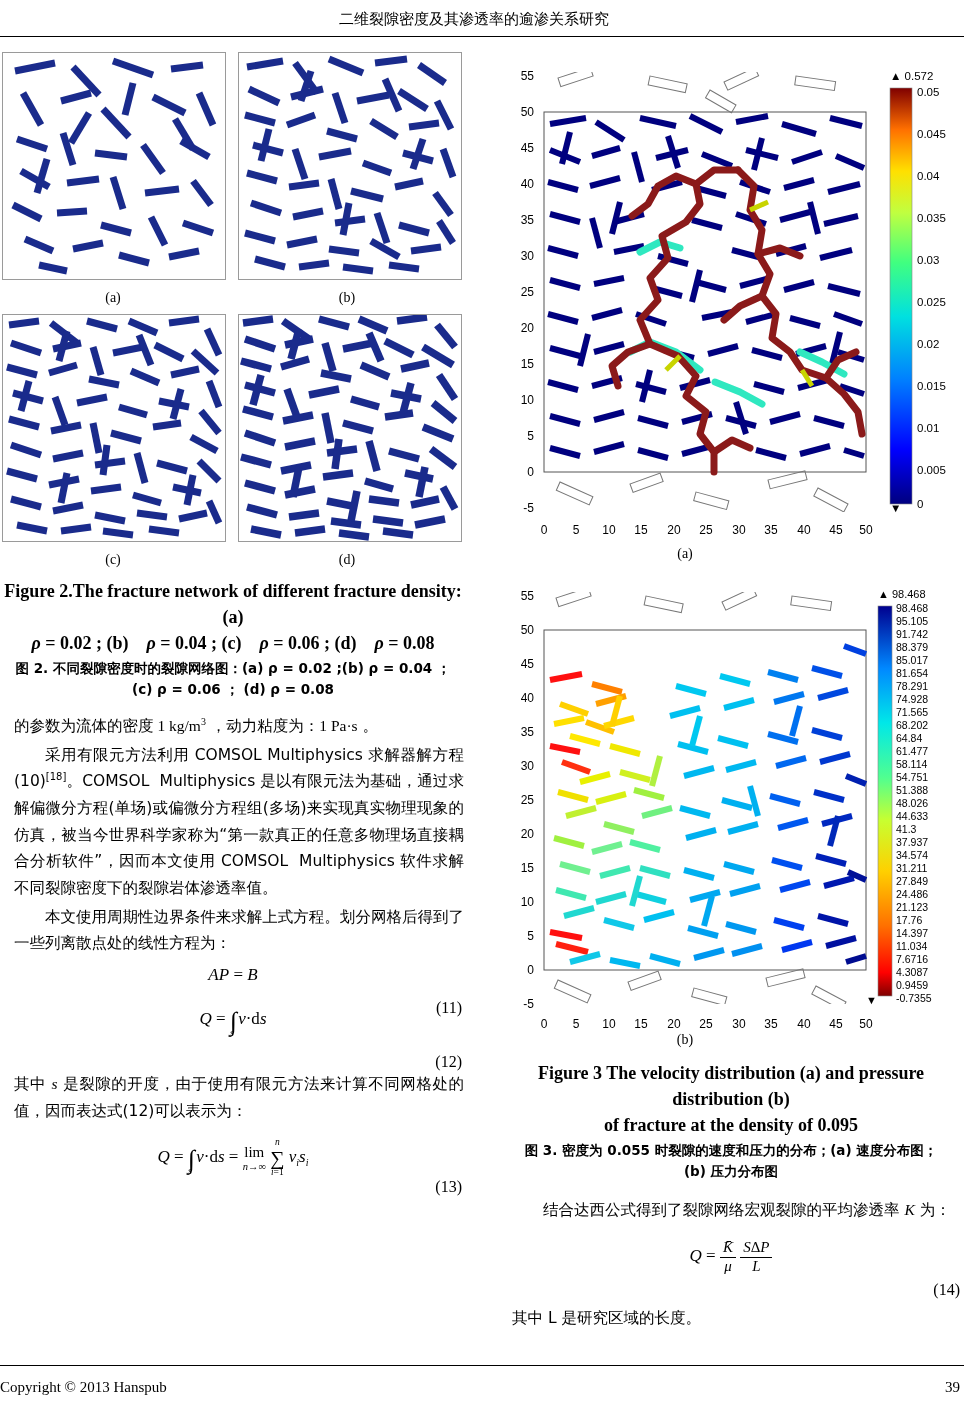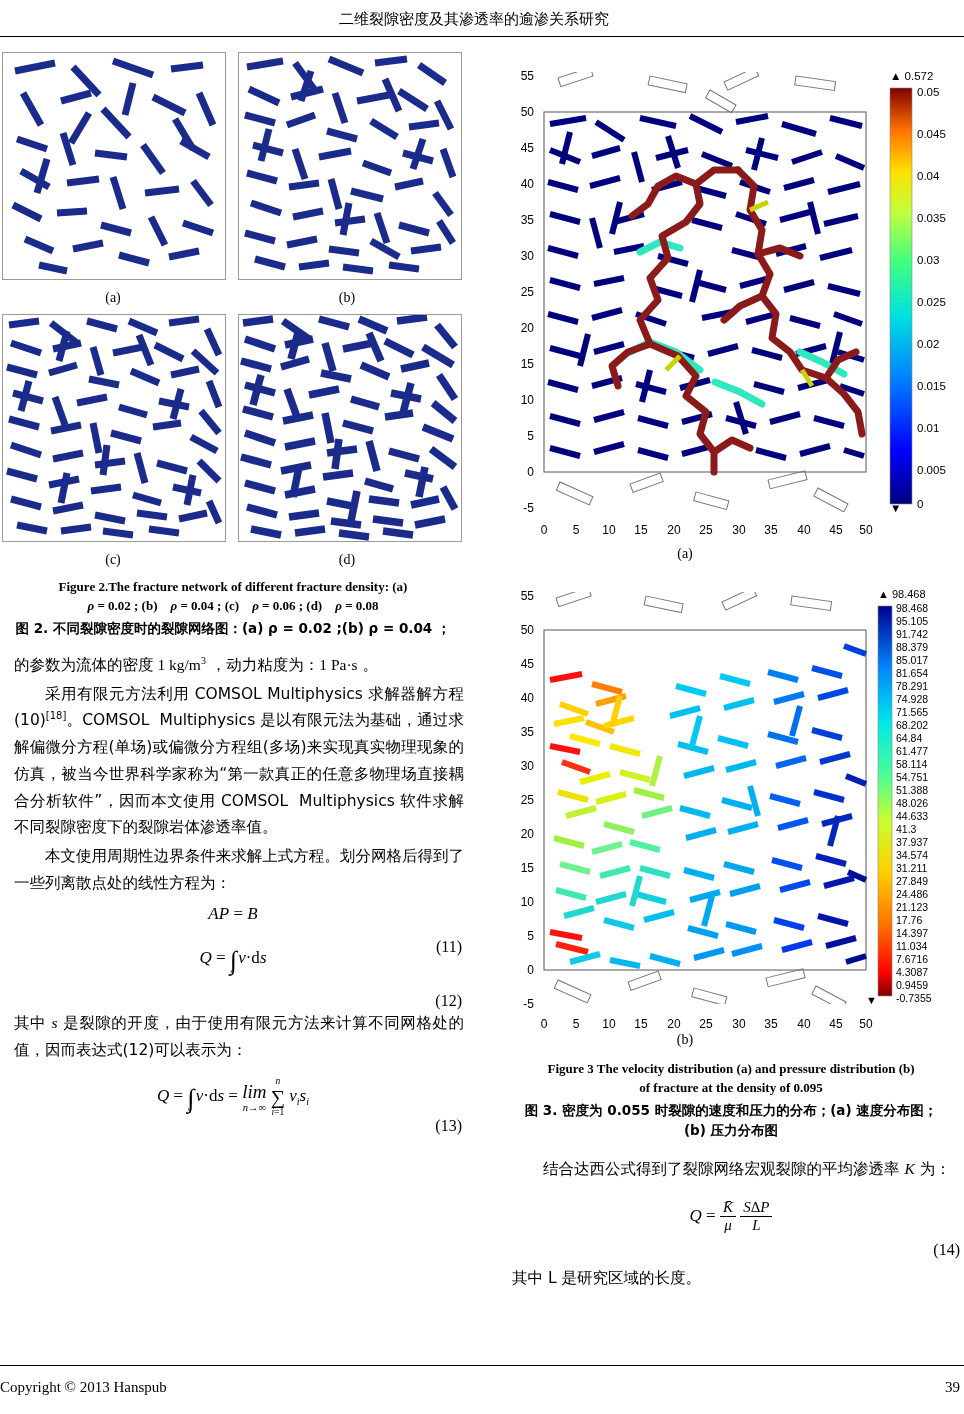--- a/index.html
+++ b/index.html
@@ -40,21 +40,21 @@
     position:relative;overflow:hidden;
   }
   .frac-box svg{display:block;width:100%;height:100%;}
   .sublabel{
     width:222px;text-align:center;font-size:14px;margin-top:2px;
     font-family:"Liberation Serif",serif;
   }
   .fig2-labels{display:flex;gap:12px;width:462px;}
 
   .figcap{
-    font-size:13px;font-weight:bold;text-align:center;line-height:1.45;
+    font-size:18px;font-weight:bold;text-align:center;line-height:1.45;
     font-family:"Liberation Serif",serif;margin-top:10px;
   }
   .figcap-cn{
     font-size:13.5px;font-weight:bold;text-align:center;line-height:1.5;
     font-family:"DejaVu Sans",sans-serif;margin-top:2px;
   }
   .figcap .it, .figcap-cn .it{font-style:italic;font-family:"Liberation Serif",serif;}
 
   
   .bodytext{
@@ -80,21 +80,21 @@
   .eq .num{position:absolute;right:2px;top:6px;font-size:16px;margin-top:28px;}
   .eq-tall{height:58px;}
   .eq-tall .num{top:18px;}
 
   .frac{display:inline-block;vertical-align:middle;text-align:center;font-size:15px;line-height:1.15;}
   .frac .n{display:block;border-bottom:1px solid #000;padding:0 3px;}
   .frac .d{display:block;padding:0 3px;}
   .intg{font-size:26px;vertical-align:-6px;font-family:"Liberation Serif",serif;}
   .isub{font-size:10px;vertical-align:-12px;margin-left:-7px;}
   .lim{display:inline-block;text-align:center;font-size:14px;line-height:1.05;vertical-align:middle;}
-  .lim .t{display:block;font-size:19px;font-style:italic;}
+  .lim .t{display:block;font-size:15px;}
   .lim .b{display:block;font-size:10.5px;}
   .sumsym{display:inline-block;text-align:center;vertical-align:middle;line-height:1.02;}
   .sumsym .top{display:block;font-size:9.5px;}
   .sumsym .mid{display:block;font-size:20px;}
   .sumsym .bot{display:block;font-size:9.5px;}
 
   
   .plotwrap{position:relative;width:462px;}
   svg.plot{display:block;}
   .plot text{font-family:"Liberation Sans", sans-serif;}
@@ -354,20 +354,21 @@
     </div>
 
     <div class="figcap">
       <div>Figure 2.The fracture network of different fracture density: (a)</div>
       <div>
         <span class="it">ρ</span> = 0.02 ; (b)&nbsp;&nbsp;&nbsp; <span class="it">ρ</span> = 0.04 ; (c)&nbsp;&nbsp;&nbsp; <span class="it">ρ</span> = 0.06 ; (d)&nbsp;&nbsp;&nbsp; <span class="it">ρ</span> = 0.08
       </div>
     </div>
     <div class="figcap-cn">
       <div>图 2.  不同裂隙密度时的裂隙网络图：(a)     ρ = 0.02 ;(b)     ρ = 0.04 ；</div>
+      <div>(c)    ρ = 0.06 ；  (d)    ρ = 0.08</div>
     </div>
 
     <div class="bodytext">
       <p class="noind">的参数为流体的密度<span class="ser">&nbsp;1 kg/m<span class="sup">3</span></span>&nbsp;，动力粘度为：<span class="ser">1 Pa·s</span>&nbsp;。</p>
       <p>采用有限元方法利用 COMSOL Multiphysics 求解器解方程(10)<span class="sup">[18]</span>。COMSOL&nbsp; Multiphysics 是以有限元法为基础，通过求解偏微分方程(单场)或偏微分方程组(多场)来实现真实物理现象的仿真，被当今世界科学家称为“第一款真正的任意多物理场直接耦合分析软件”，因而本文使用 COMSOL&nbsp; Multiphysics 软件求解不同裂隙密度下的裂隙岩体渗透率值。</p>
       <p>本文使用周期性边界条件来求解上式方程。划分网格后得到了一些列离散点处的线性方程为：</p>
     </div>
 
     <div class="eq">
       <div class="body"><span class="it">AP</span> = <span class="it">B</span></div>

